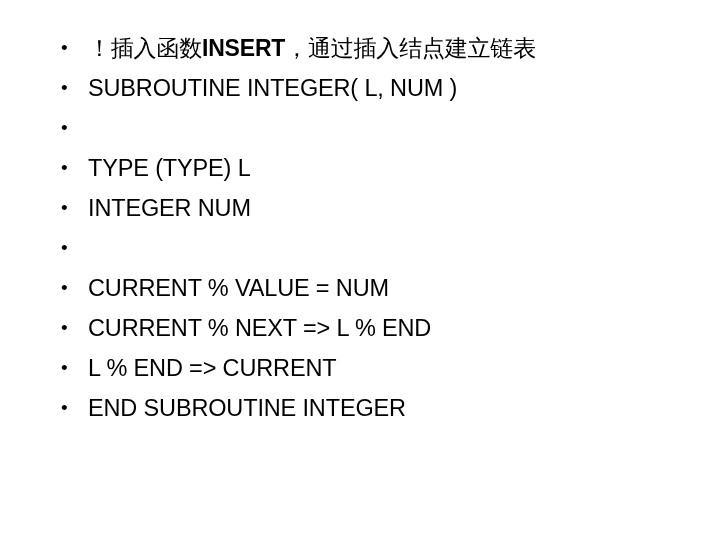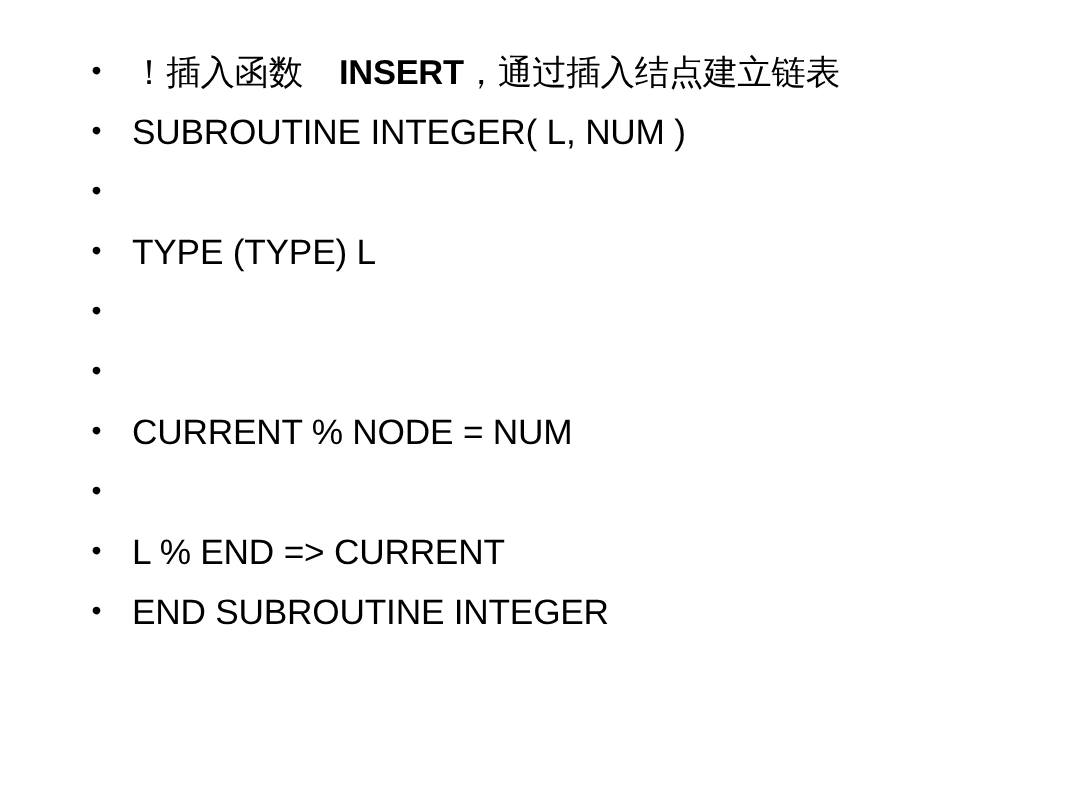--- a/index.html
+++ b/index.html
@@ -70,21 +70,20 @@
   li.bullet-item.cjk {
     font-size: 23px;
     letter-spacing: -0.2px;
   }
   li.bullet-item.cjk .bullet-text {
     font-family: "DejaVu Sans", "Liberation Sans", sans-serif;
   }
   li.bullet-item.cjk .bullet-text .latin-run {
     font-family: "Liberation Sans", "DejaVu Sans", sans-serif;
     font-weight: 700;
-    margin-left: 24px;
   }
 </style>
 </head>
 <body>
 
 <div id="slide" style="background: rgb(255, 255, 255); color: rgb(0, 0, 0);">
   <div id="content-placeholder">
     <ul class="bullet-list">
 
       <li class="bullet-item cjk">
@@ -101,33 +100,35 @@
         <span class="bullet-marker">•</span>
       </li>
 
       <li class="bullet-item">
         <span class="bullet-marker">•</span>
         <span class="bullet-text">TYPE (TYPE) L</span>
       </li>
 
       <li class="bullet-item">
         <span class="bullet-marker">•</span>
+        <span class="bullet-text">INTEGER NUM</span>
       </li>
 
       <li class="bullet-item">
         <span class="bullet-marker">•</span>
       </li>
 
       <li class="bullet-item">
         <span class="bullet-marker">•</span>
-        <span class="bullet-text">CURRENT % NODE = NUM</span>
+        <span class="bullet-text">CURRENT % VALUE = NUM</span>
       </li>
 
       <li class="bullet-item">
         <span class="bullet-marker">•</span>
+        <span class="bullet-text">CURRENT % NEXT =&gt; L % END</span>
       </li>
 
       <li class="bullet-item">
         <span class="bullet-marker">•</span>
         <span class="bullet-text">L % END =&gt; CURRENT</span>
       </li>
 
       <li class="bullet-item">
         <span class="bullet-marker">•</span>
         <span class="bullet-text">END SUBROUTINE INTEGER</span>

